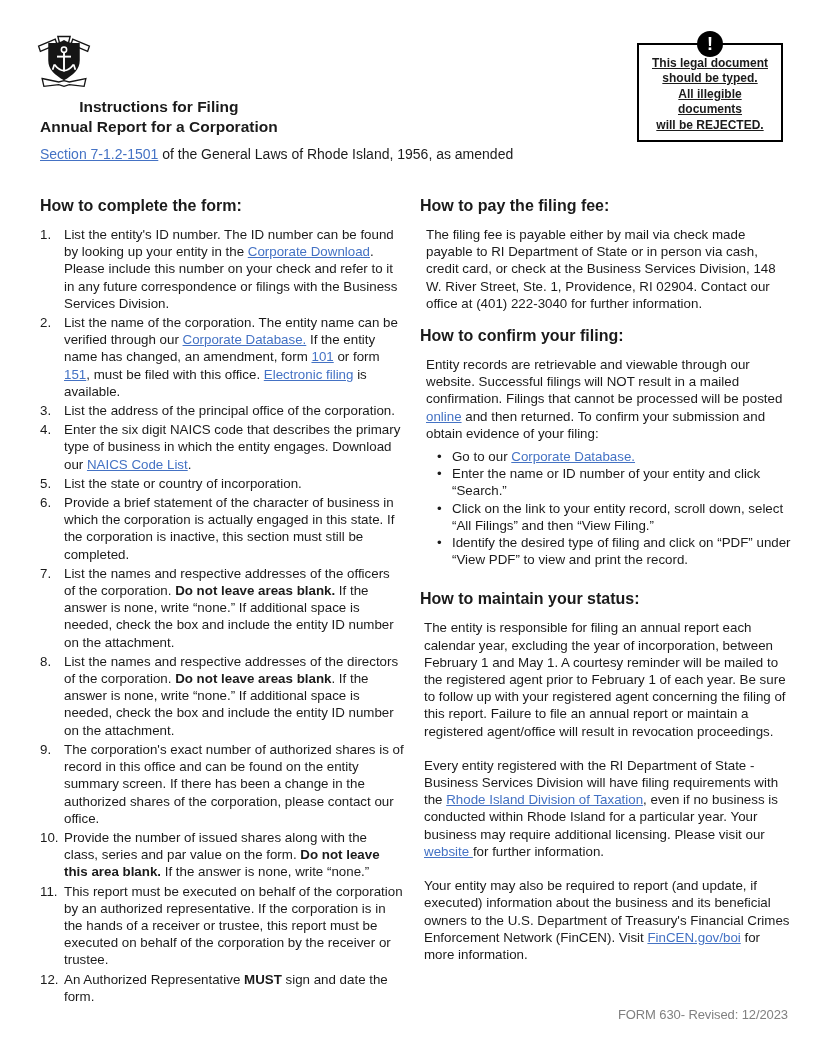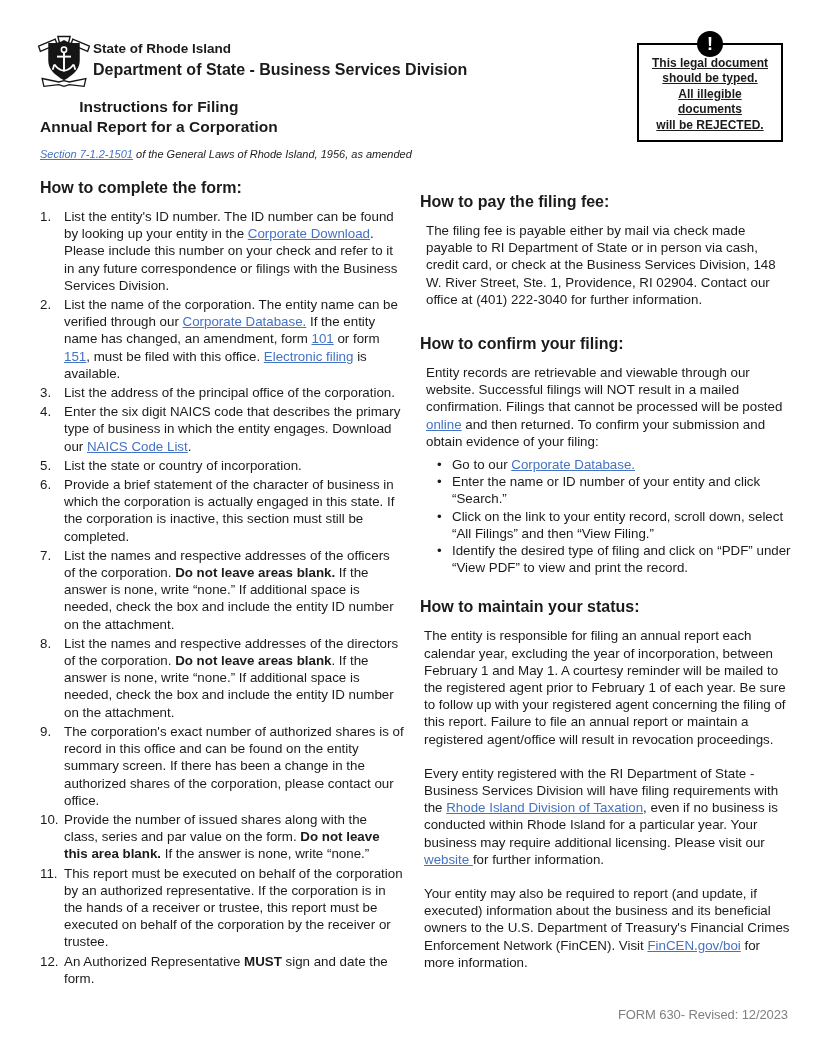--- a/index.html
+++ b/index.html
@@ -29,29 +29,29 @@
   }
   .warn-badge {
     position: absolute; top: -14px; left: 50%; transform: translateX(-50%);
     width: 26px; height: 26px; border-radius: 50%;
     background: #000; color: #fff; font-size: 18px; font-weight: bold;
     line-height: 26px; text-align: center;
   }
   .warn-line { font-size: 12px; font-weight: bold; line-height: 15.4px; text-decoration: underline; }
 
   .doc-title { position: absolute; left: 40px; top: 97px; font-size: 15.5px; font-weight: bold; line-height: 19.5px; text-align: center; }
-  .statute { position: absolute; left: 40px; top: 146px; font-size: 11px; line-height: 16px; margin: 0; font-style: italic; }
+  .statute { position: absolute; left: 40px; top: 146px; font-size: 14px; line-height: 16px; margin: 0; }
 
   
-  .columns { position: absolute; left: 40px; top: 178px; width: 758px; display: flex; gap: 16px; align-items: center; }
+  .columns { position: absolute; left: 40px; top: 196px; width: 758px; display: flex; gap: 16px; align-items: flex-start; }
   .col { font-size: 13.33px; line-height: 17.2px; }
   .col-left { width: 364px; }
   .col-right { width: 378px; }
   h2 { font-size: 16px; line-height: 19px; margin: 0 0 11px 0; font-weight: bold; }
-  #confirm-heading { margin-top: 26px; }
+  #confirm-heading { margin-top: 14px; }
   #maintain-heading { margin-top: 21px; }
 
   .num-item { display: flex; margin-bottom: 2px; }
   .marker-num { flex: none; width: 24px; }
   .item-body { flex: 1; }
 
   .bullet-item { display: flex; }
   .marker-dot { flex: none; width: 15px; margin-left: 17px; }
 
   .body-para { margin: 6px; }
@@ -76,24 +76,20 @@
       <path d="M32 9 C38 13 46 13 50 12 L50 32 C50 43 42 49 32 55 C22 49 14 43 14 32 L14 12 C18 13 26 13 32 9 Z" fill="#151515"></path>
       <circle cx="32" cy="20" r="3" fill="none" stroke="#fff" stroke-width="1.8"></circle>
       <line x1="32" y1="23" x2="32" y2="45" stroke="#fff" stroke-width="2.2"></line>
       <line x1="24" y1="28" x2="40" y2="28" stroke="#fff" stroke-width="2.2"></line>
       <path d="M21 37 Q32 51 43 37" fill="none" stroke="#fff" stroke-width="2.2"></path>
       <path d="M21 37 l-2 6 M43 37 l2 6" stroke="#fff" stroke-width="2" fill="none"></path>
       <path d="M7 53 L26 57 L32 55.5 L38 57 L57 53 L55 62 L38 60 L32 62 L26 60 L9 62 Z" fill="#fff" stroke="#151515" stroke-width="1.5"></path>
     </svg>
   </div>
 
-  <div class="agency">
-    <div class="agency-1">State of Rhode Island</div>
-    <div class="agency-2">Department of State - Business Services Division</div>
-  </div>
 
   <div class="warn">
     <div class="warn-badge">!</div>
     <div>
         <div class="warn-line">This legal document</div>
         <div class="warn-line">should be typed.</div>
         <div class="warn-line">All illegible</div>
         <div class="warn-line">documents</div>
         <div class="warn-line">will be REJECTED.</div>
       </div>

